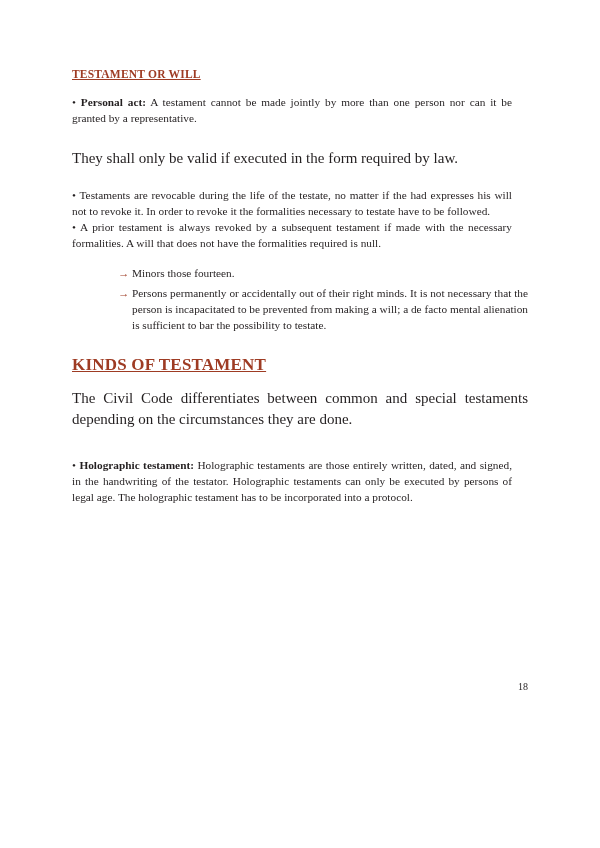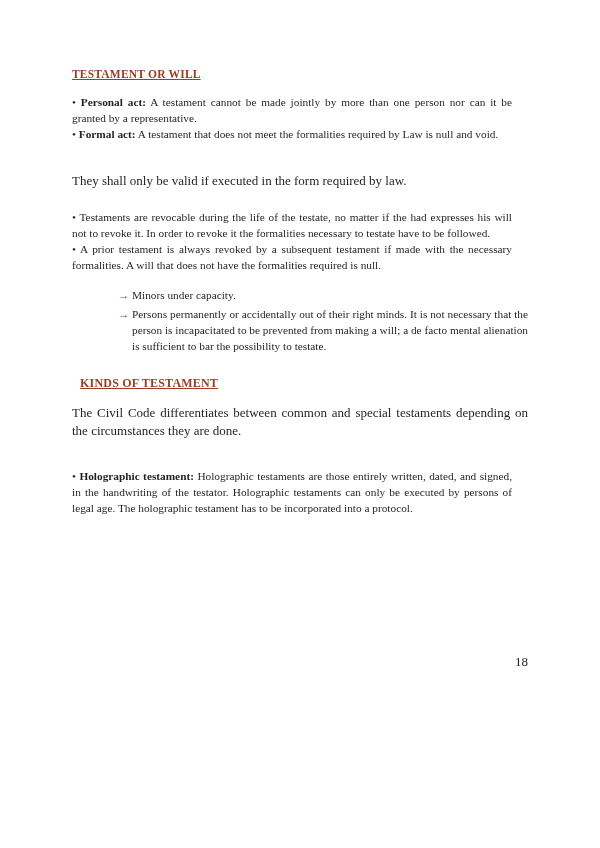--- a/index.html
+++ b/index.html
@@ -24,28 +24,28 @@
     color: #9e3b23;
     font-weight: bold;
     font-size: 11.5px;
     text-decoration: underline;
     letter-spacing: 0.2px;
     margin: 0 0 14px 0;
   }
   .heading-2 {
     color: #9e3b23;
     font-weight: bold;
-    font-size: 12px;
+    font-size: 17px;
     text-decoration: underline;
     letter-spacing: 0.2px;
-    margin: 22px 0 13px 8px;
+    margin: 22px 0 13px 0;
   }
   p {
-    margin: 12px 0 9px 0;
-    font-size: 13px;
+    margin: 4px 0 9px 0;
+    font-size: 15px;
     line-height: 1.42;
     text-align: justify;
   }
   .spacer {
     height: 9px;
   }
   .bullet-block {
     margin: 0 16px 9px 0;
   }
   .bullet-line {
@@ -72,50 +72,49 @@
     left: 0;
     top: 0;
     color: #9e3b23;
   }
   .dot {
     display: inline;
   }
   .page-number {
     position: absolute;
     right: 72px;
-    bottom: 38px;
-    font-size: 13px;
+    bottom: 16px;
+    font-size: 10px;
     color: #231f20;
   }
 </style>
 </head>
 <body>
 
 <div class="page">
 
   <h1 class="heading">TESTAMENT OR WILL</h1>
 
   <div class="bullet-block">
     <div class="bullet-line"><span class="dot">•</span> <b>Personal act:</b><span> A testament cannot be made jointly by more than one person nor can it be granted by a representative.</span></div>
-    <div class="bullet-line"><span class="dot">•</span> <b>Formal act:</b><span> A testament that does not meet the formalities required by Law is null and void.</span></div>
   </div>
 
   <div class="spacer"></div>
 
   <p>They shall only be valid if executed in the form required by law.</p>
 
   <div class="spacer"></div>
 
   <div class="bullet-block">
     <div class="bullet-line"><span class="dot">•</span> <span>Testaments are revocable during the life of the testate, no matter if the had expresses his will not to revoke it. In order to revoke it the formalities necessary to testate have to be followed.</span></div>
     <div class="bullet-line"><span class="dot">•</span> <span>A prior testament is always revoked by a subsequent testament if made with the necessary formalities. A will that does not have the formalities required is null.</span></div>
   </div>
 
   <div class="indent-list">
-    <div class="indent-item"><span class="arrow">→</span><span>Minors under capacity.</span></div>
+    <div class="indent-item"><span class="arrow">→</span><span>Minors those fourteen.</span></div>
     <div class="indent-item"><span class="arrow">→</span><span>Persons permanently or accidentally out of their right minds. It is not necessary that the person is incapacitated to be prevented from making a will; a de facto mental alienation is sufficient to bar the possibility to testate.</span></div>
   </div>
 
 
   <h2 class="heading-2">KINDS OF TESTAMENT</h2>
 
   <p>The Civil Code differentiates between common and special testaments depending on the circumstances they are done.</p>
 
   <div class="spacer"></div>
 

